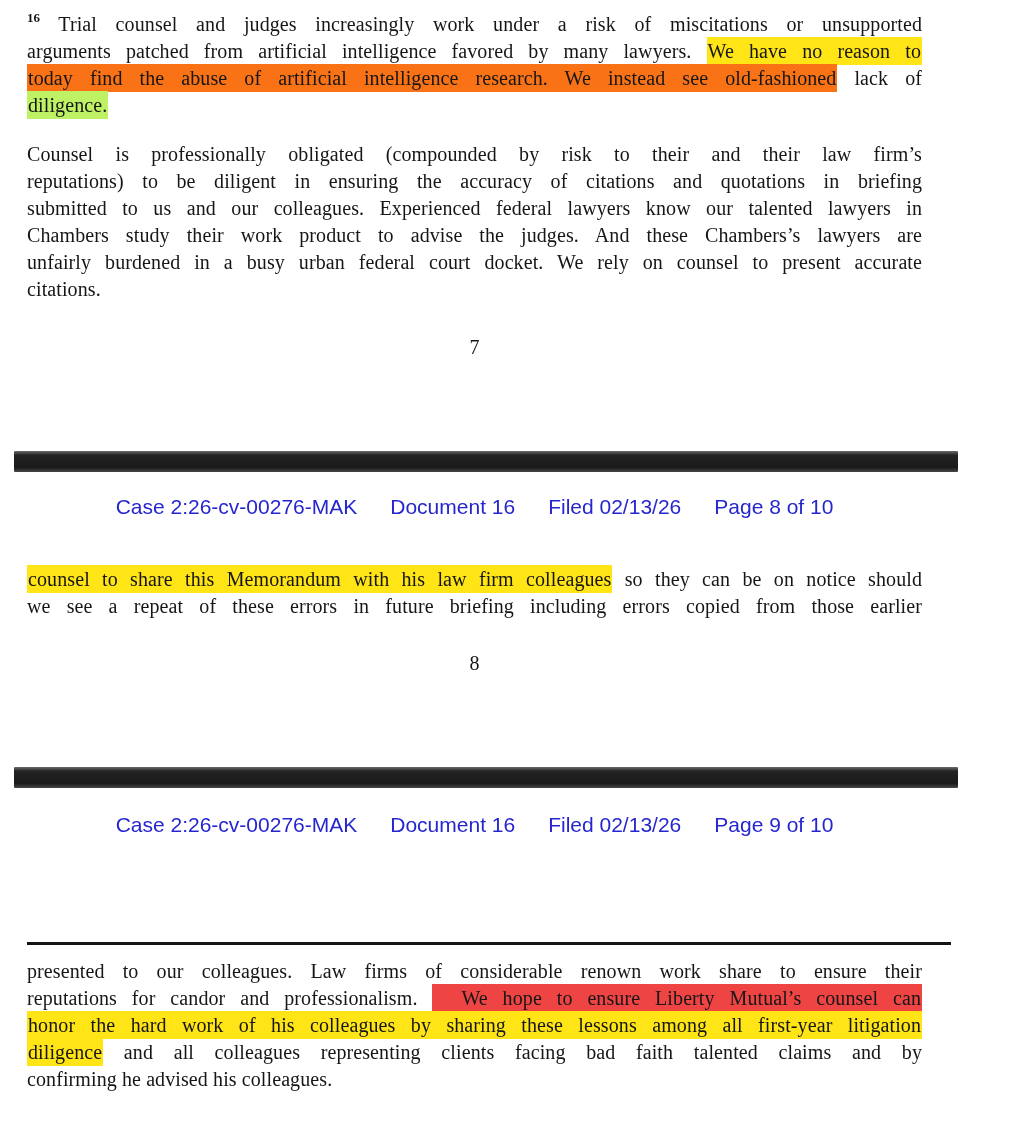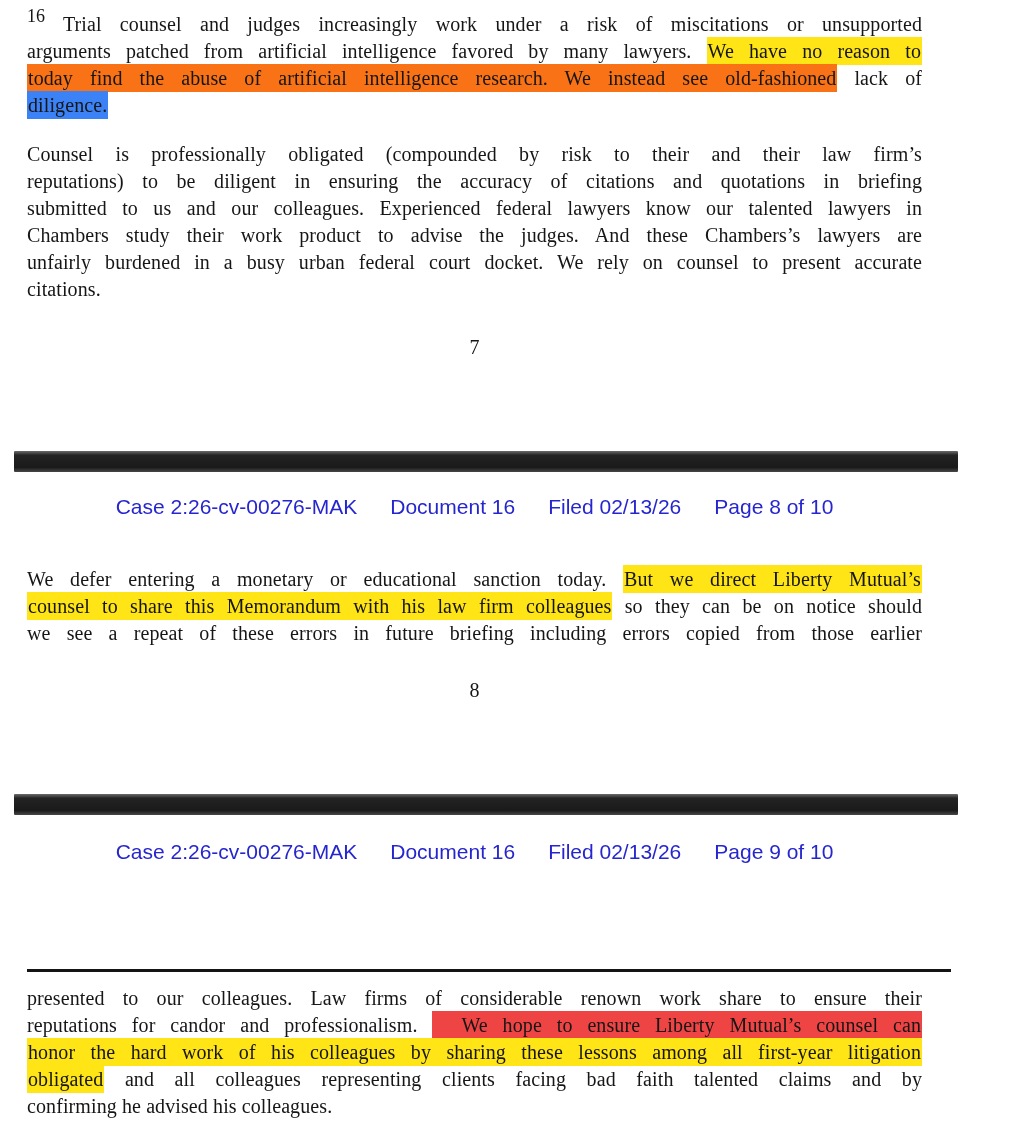--- a/index.html
+++ b/index.html
@@ -36,26 +36,27 @@
   .line.last {
     text-align-last: left;
   }
   .hl {
     background: #ffe515;
     padding: 3px 1px;
     box-decoration-break: clone;
     -webkit-box-decoration-break: clone;
   }
   sup.fn {
-    font-size: 18px;
+    font-size: 13px;
     line-height: 0;
     position: relative;
     top: -1px;
     vertical-align: super;
     letter-spacing: 0;
+    font-weight: bold;
   }
   .page-num {
     text-align: center;
     font-size: 20px;
     line-height: 27px;
     color: #161616;
   }
   .bar {
     margin-left: -13px;
     width: 944px;
@@ -92,53 +93,52 @@
 </style>
 </head>
 <body>
 
 <div class="doc">
   <div id="content">
       <div class="para">
         <div class="line"><sup class="fn">16</sup><span> Trial counsel and judges increasingly work under a risk of miscitations or unsupported</span></div>
         <div class="line"><span>arguments patched from artificial intelligence favored by many lawyers. </span><span class="hl" style="background: rgb(255, 229, 21);">We have no reason to</span></div>
         <div class="line"><span class="hl" style="background: #f97316;">today find the abuse of artificial intelligence research. We instead see old-fashioned</span><span> lack of</span></div>
-        <div class="line last"><span class="hl" style="background: #3b82f6;">diligence.</span></div>
+        <div class="line last"><span class="hl" style="background: #bef264;">diligence.</span></div>
       </div>
       <div class="para">
         <div class="line"><span>Counsel is professionally obligated (compounded by risk to their and their law firm’s</span></div>
         <div class="line"><span>reputations) to be diligent in ensuring the accuracy of citations and quotations in briefing</span></div>
         <div class="line"><span>submitted to us and our colleagues. Experienced federal lawyers know our talented lawyers in</span></div>
         <div class="line"><span>Chambers study their work product to advise the judges. And these Chambers’s lawyers are</span></div>
         <div class="line"><span>unfairly burdened in a busy urban federal court docket. We rely on counsel to present accurate</span></div>
         <div class="line last"><span>citations.</span></div>
       </div>
       <div class="page-num">7</div>
       <div class="bar"></div>
       <div class="case-header" style="color: rgb(38, 38, 207);">
         <span>Case 2:26-cv-00276-MAK</span>
         <span>Document 16</span>
         <span>Filed 02/13/26</span>
         <span>Page 8 of 10</span>
       </div>
       <div class="para">
-        <div class="line"><span>We defer entering a monetary or educational sanction today. </span><span class="hl" style="background: rgb(255, 229, 21);">But we direct Liberty Mutual’s</span></div>
         <div class="line"><span class="hl" style="background: rgb(255, 229, 21);">counsel to share this Memorandum with his law firm colleagues</span><span> so they can be on notice should</span></div>
         <div class="line"><span>we see a repeat of these errors in future briefing including errors copied from those earlier</span></div>
       </div>
       <div class="page-num">8</div>
       <div class="bar"></div>
       <div class="case-header" style="color: rgb(38, 38, 207);">
         <span>Case 2:26-cv-00276-MAK</span>
         <span>Document 16</span>
         <span>Filed 02/13/26</span>
         <span>Page 9 of 10</span>
       </div>
       <div class="rule"></div>
       <div class="para">
         <div class="line"><span>presented to our colleagues. Law firms of considerable renown work share to ensure their</span></div>
         <div class="line"><span>reputations for candor and professionalism. </span><span class="hl" style="background: #ef4444; padding-left: 29px;">We hope to ensure Liberty Mutual’s counsel can</span></div>
         <div class="line"><span class="hl" style="background: rgb(255, 229, 21);">honor the hard work of his colleagues by sharing these lessons among all first-year litigation</span></div>
-        <div class="line"><span class="hl" style="background: rgb(255, 229, 21);">obligated</span><span> and all colleagues representing clients facing bad faith talented claims and by</span></div>
+        <div class="line"><span class="hl" style="background: rgb(255, 229, 21);">diligence</span><span> and all colleagues representing clients facing bad faith talented claims and by</span></div>
         <div class="line last"><span>confirming he advised his colleagues.</span></div>
       </div>
     </div>
 </div>
 
 </body></html>

